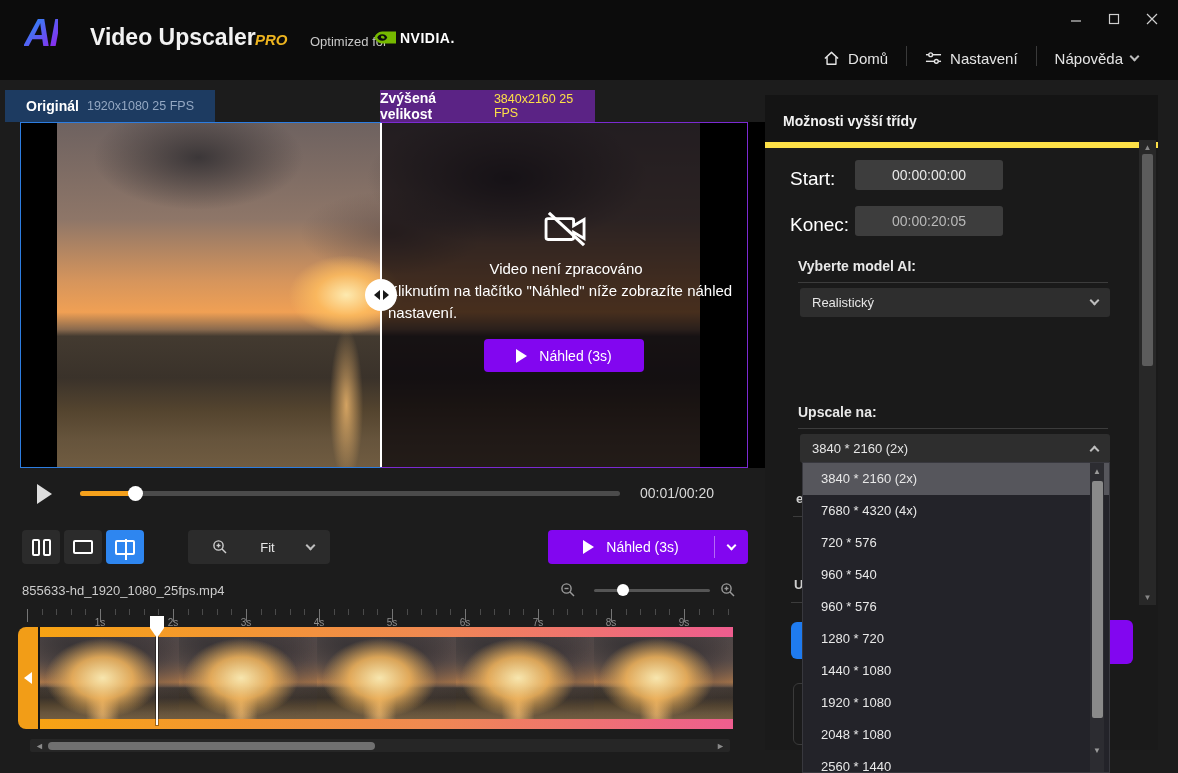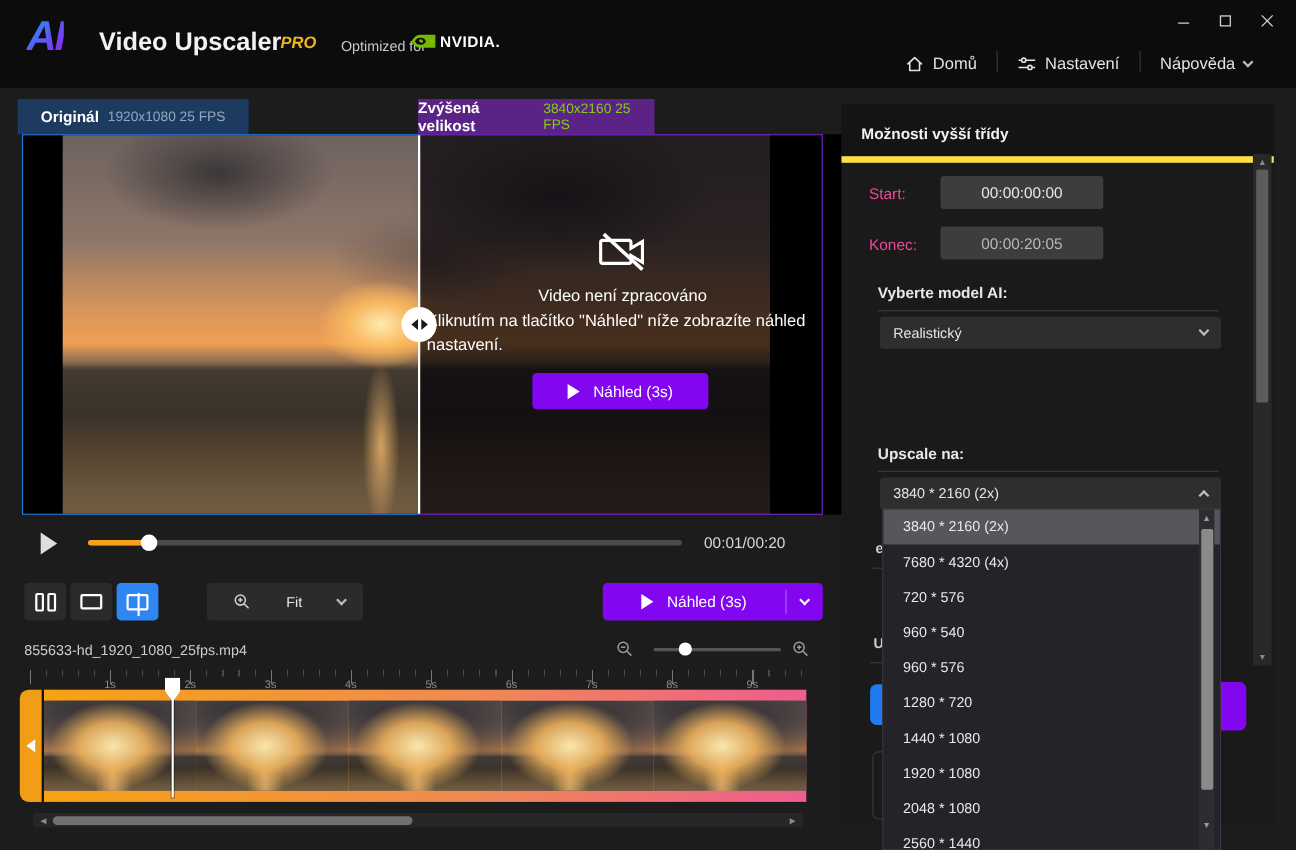--- a/index.html
+++ b/index.html
@@ -20,25 +20,25 @@
   .winbtns { position:absolute; right:14px; top:8px; display:flex; gap:14px; }
   .winbtn { width:24px; height:22px; display:flex; align-items:center; justify-content:center; color:#cfcfcf; font-size:13px; }
   .nav { position:absolute; right:22px; top:46px; display:flex; align-items:flex-start; gap:0; }
   .nav-item { display:flex; align-items:center; gap:8px; color:#e4e4e4; font-size:15px; padding:4px 18px; }
   .nav-div { width:1px; height:20px; background:#3a3a3a; }
   .chev { width:7px; height:7px; border-right:2px solid #bdbdbd; border-bottom:2px solid #bdbdbd;
     transform:rotate(45deg); display:inline-block; margin-top:-4px; }
 
   
   .tab { position:absolute; top:90px; height:32px; display:flex; align-items:center; justify-content:center; gap:8px; }
-  .tab-orig { left:16px; width:210px; background:#1d3b61; }
+  .tab-orig { left:5px; width:210px; background:#1d3b61; }
   .tab-up   { left:380px; width:215px; background:#5b2385; }
   .tab-label { font-size:14px; font-weight:700; color:#fff; }
   .tab-meta-orig { font-size:12.5px; color:#93a7c2; }
-  .tab-meta-up { font-size:12.5px; color:#84cc16; }
+  .tab-meta-up { font-size:12.5px; color:#fde047; }
 
   
   .preview { position:absolute; left:20px; top:122px; width:796px; height:346px; background:#000; }
   .sunset {
     background:
       radial-gradient(ellipse 80px 55px at 45% 50%, rgba(255,238,180,.95) 0%, rgba(255,190,95,.8) 38%, rgba(255,165,75,0) 72%),
       radial-gradient(ellipse 150px 75px at 22% 10%, rgba(56,52,54,.95) 0%, rgba(56,52,54,0) 70%),
       radial-gradient(ellipse 200px 95px at 70% 16%, rgba(62,55,57,.95) 0%, rgba(62,55,57,0) 70%),
       radial-gradient(ellipse 130px 60px at 52% 32%, rgba(96,79,74,.65) 0%, rgba(96,79,74,0) 70%),
       radial-gradient(ellipse 24px 110px at 45% 82%, rgba(255,195,115,.75) 0%, rgba(255,195,115,0) 70%),
@@ -113,21 +113,21 @@
   .playhead-flag { position:absolute; left:150px; top:616px; width:14px; height:22px; background:#fff;
     clip-path:polygon(0 0,100% 0,100% 55%,50% 100%,0 55%); }
   .hscroll { position:absolute; left:30px; top:739px; width:700px; height:13px; background:#262626; border-radius:2px; }
   .hs-arrow { position:absolute; top:2px; font-size:9px; color:#8a8a8a; }
   .hs-thumb { position:absolute; left:18px; top:2.5px; width:327px; height:8px; background:#707070; border-radius:4px; }
 
   
   .panel { position:absolute; left:765px; top:95px; width:393px; height:655px; background:#1a1a1a; }
   .p-header { position:absolute; left:0; top:0; width:393px; height:53px; background:#141414; border-bottom:6px solid #fde047; }
   .p-title { position:absolute; left:18px; top:18px; font-size:14px; font-weight:700; color:#f2f2f2; }
-  .p-label { position:absolute; font-size:14px; color:#ec4899; }
+  .p-label { position:absolute; font-size:19px; color:#ffffff; }
   .time-input { position:absolute; width:148px; height:30px; background:#3d3d3d; border-radius:3px;
     display:flex; align-items:center; justify-content:center; font-size:14px; color:#e8e8e8; }
   .sec-label { position:absolute; font-size:14px; font-weight:700; color:#e8e8e8; }
   .sec-div { position:absolute; height:1px; background:#3c3c3c; }
   .p-select { position:absolute; left:35px; width:310px; height:29px; background:#2e2e2e; border-radius:3px;
     display:flex; align-items:center; padding:0 12px; font-size:13px; color:#e6e6e6; }
   .p-select .chev { margin-left:auto; }
   .desc-box { position:absolute; left:35px; top:228px; width:308px; height:58px; border:1px solid #3e3e3e;
     border-radius:4px; padding:9px 12px; font-size:13px; color:#cfcfcf; }
   .frag { position:absolute; font-size:13px; font-weight:700; color:#cfcfcf; }

